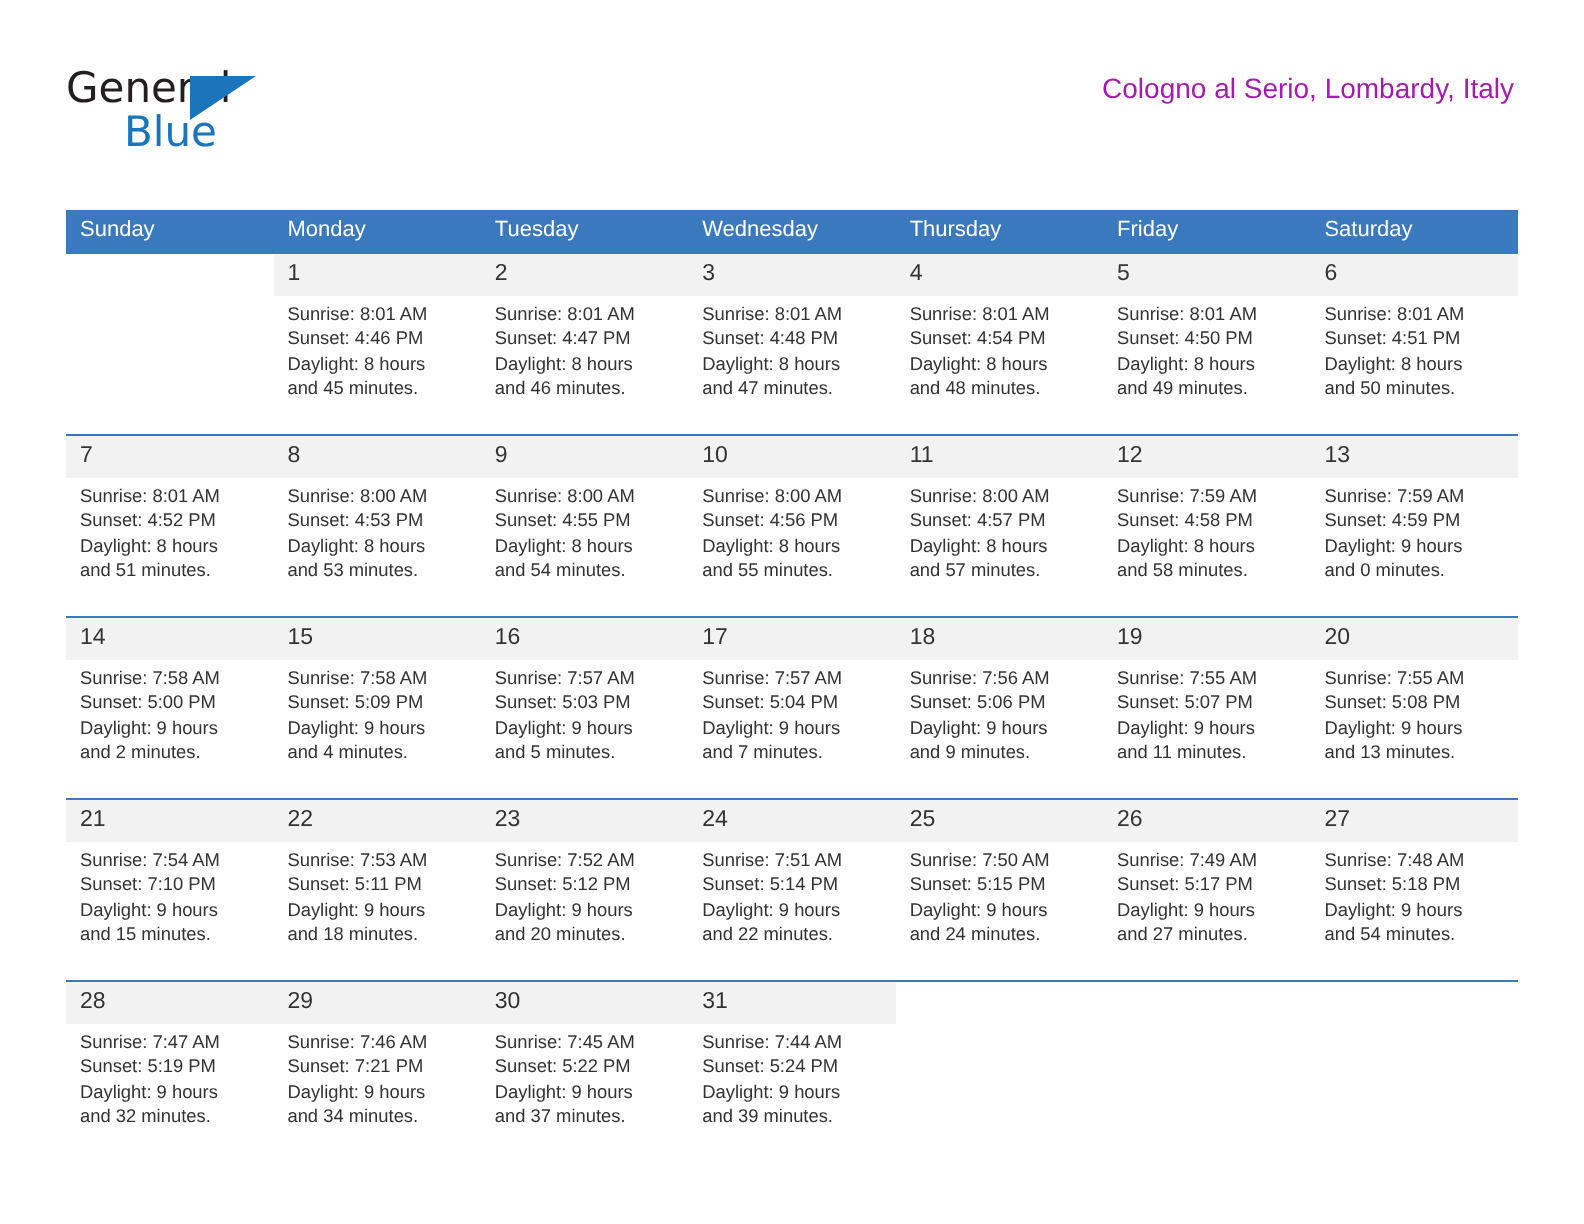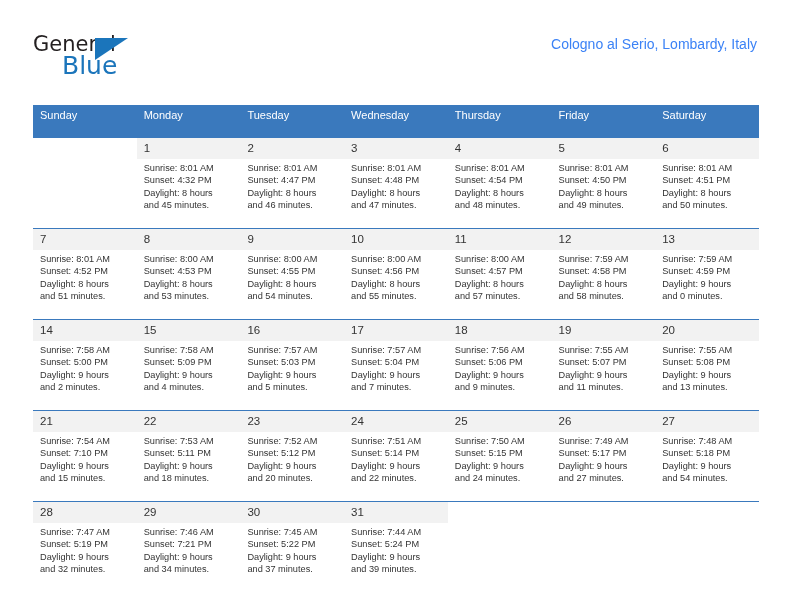--- a/index.html
+++ b/index.html
@@ -54,21 +54,21 @@
     top: 5px;
     width: 0;
     height: 0;
     border-left: 33px solid #1b75bb;
     border-bottom: 22px solid transparent;
   }
   .logo-blue {
     position: absolute;
     left: 29px;
     top: 22px;
-    font-size: 25px;
+    font-size: 21px;
     color: #1b75bb;
     font-family: "DejaVu Sans", sans-serif;
     font-weight: 400;
     line-height: 22px;
   }
 
   .title-block {
     position: absolute;
     right: 35px;
     top: 28px;
@@ -77,42 +77,42 @@
   .cal-title {
     font-size: 27px;
     color: #222222;
     font-weight: 400;
     line-height: 32px;
     white-space: nowrap;
   }
   .cal-subtitle {
     margin-top: 7px;
     font-size: 14px;
-    color: #3b82f6;
+    color: #a21caf;
     font-weight: 400;
     line-height: 18px;
     white-space: nowrap;
   }
 
   
   .calendar {
     position: absolute;
     left: 33px;
     top: 105px;
     width: 726px;
     border-collapse: collapse;
     table-layout: fixed;
   }
   .calendar th {
     background: #3a79bd;
     color: #ffffff;
     font-size: 11px;
     font-weight: normal;
     text-align: left;
-    padding: 4px 0 16px 7px;
+    padding: 4px 0 5px 7px;
     height: 12px;
     line-height: 13px;
   }
   .calendar td {
     vertical-align: top;
     padding: 0;
     width: 103.7px;
     height: 90px;
     border-top: 1px solid #3a79bd;
   }
@@ -174,21 +174,21 @@
     </thead>
     <tbody>
         <tr class="week-row">
           <td>
             <div class="daynum empty"></div>
           </td>
           <td>
             <div class="daynum">1</div>
             <div class="details">
               <div>Sunrise: 8:01 AM</div>
-              <div>Sunset: 4:32 PM</div>
+              <div>Sunset: 4:46 PM</div>
               <div>Daylight: 8 hours</div>
               <div>and 45 minutes.</div>
             </div>
           </td>
           <td>
             <div class="daynum">2</div>
             <div class="details">
               <div>Sunrise: 8:01 AM</div>
               <div>Sunset: 4:47 PM</div>
               <div>Daylight: 8 hours</div>

